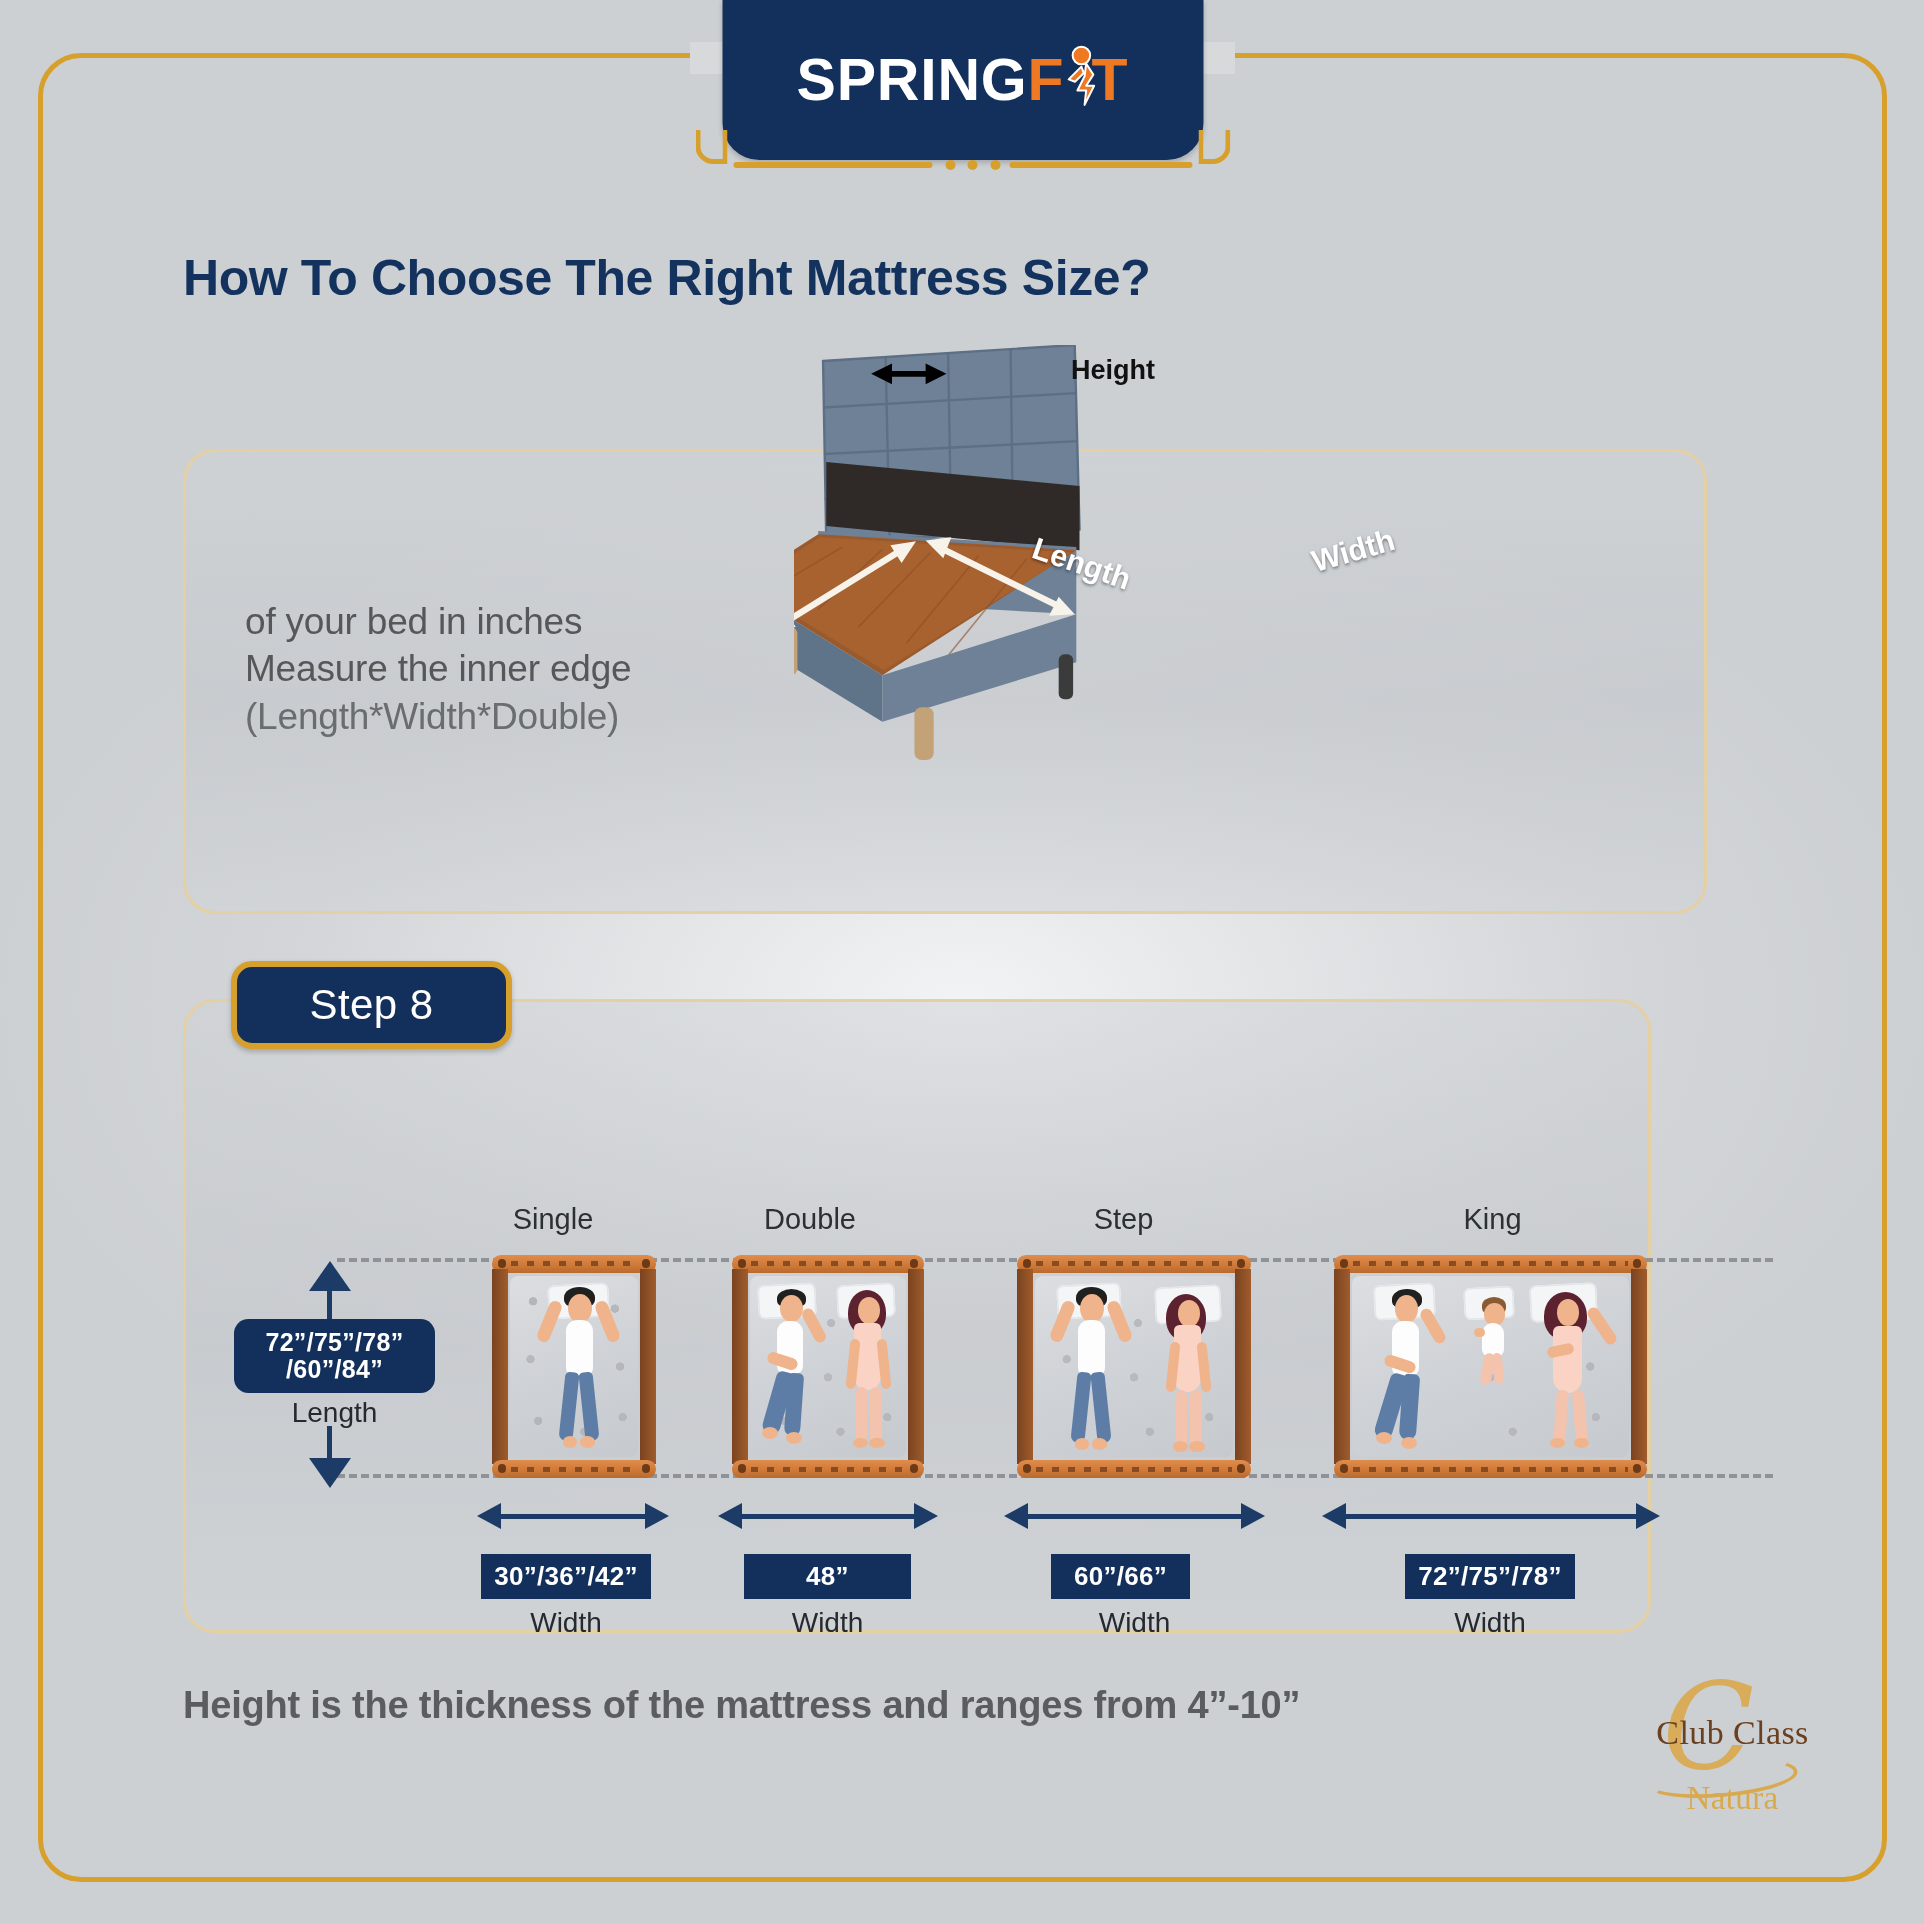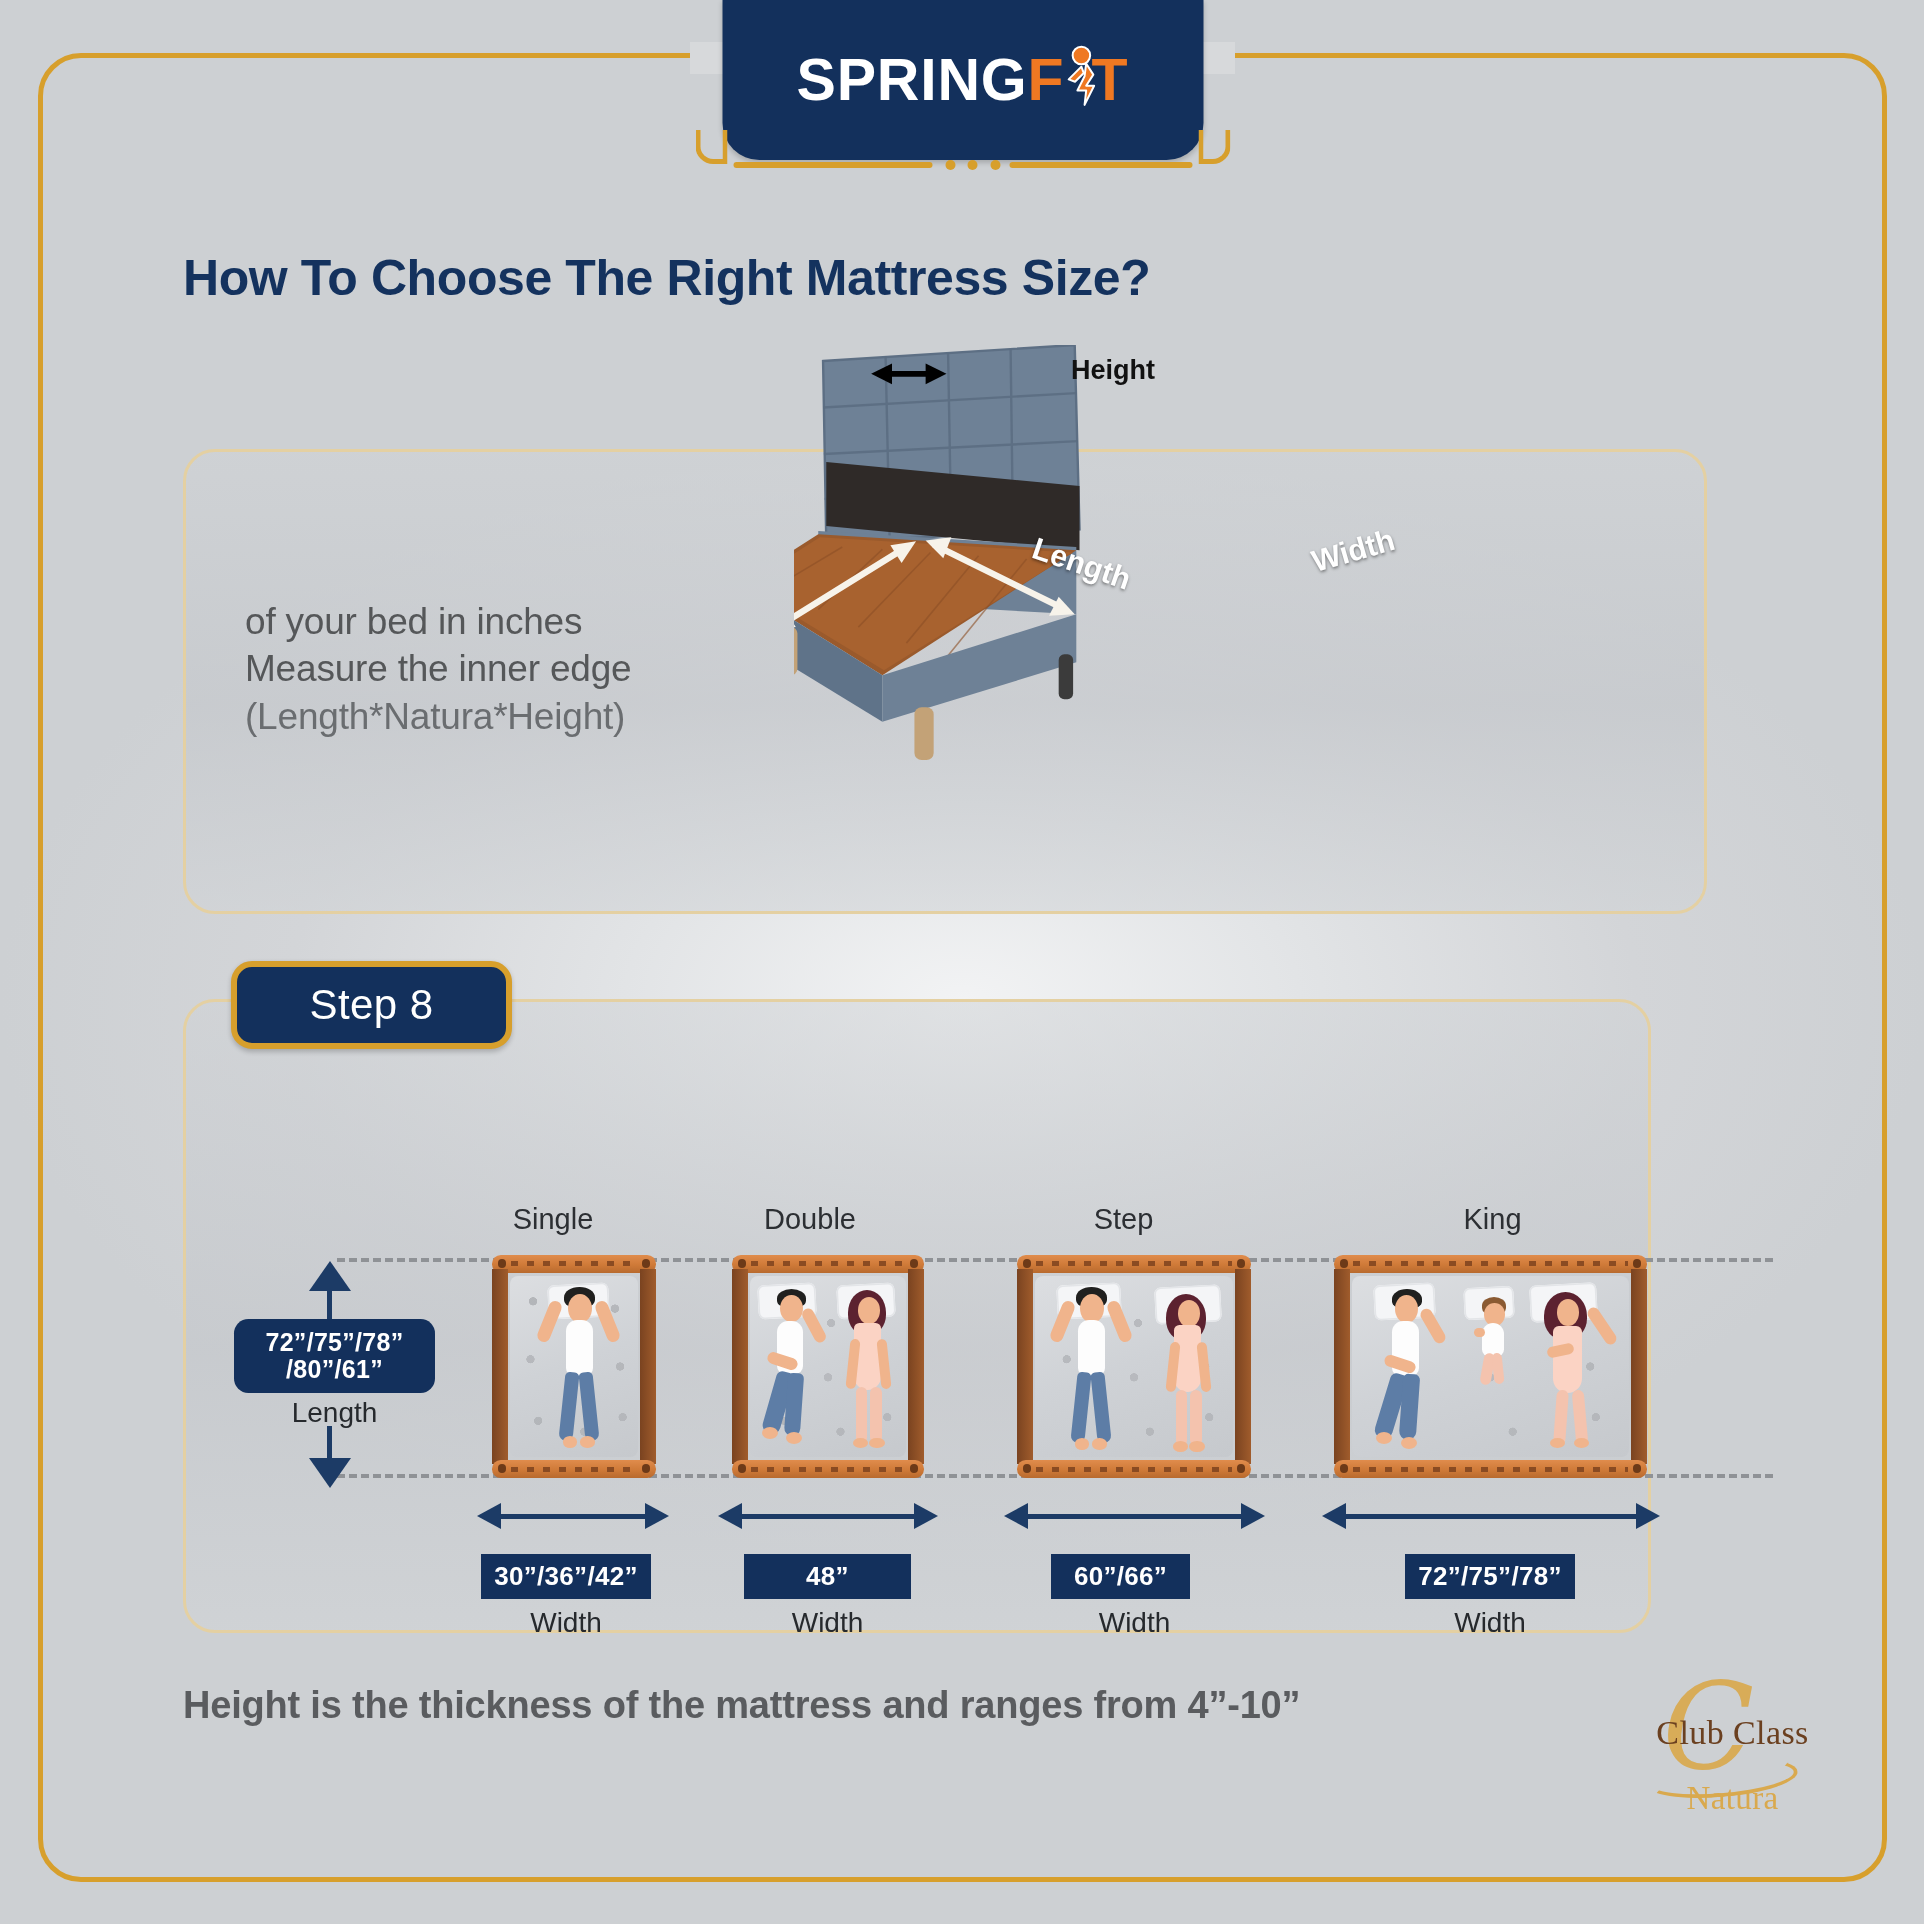--- a/index.html
+++ b/index.html
@@ -306,21 +306,21 @@
 
   <h1 class="headline">
     <span>How To Choose The </span><span class="bold">Right Mattress Size?</span>
   </h1>
 
   <div class="step-panel" id="panel1"></div>
 
   <div class="step1-text">
     <div>of your bed in inches</div>
     <div>Measure the inner edge</div>
-    <div class="l3">(Length*Natura*Height)</div>
+    <div class="l3">(Length*Width*Double)</div>
   </div>
 
   <div class="bed">
     <svg width="898" height="577" viewBox="0 0 1120 720" aria-hidden="true">
 
       <path d="M36 20 L350 0 L356 230 L40 246 Z" fill="#6e8196"></path>
       <path d="M36 20 L350 0 L356 230 L40 246 Z" fill="none" stroke="#5d6f84" stroke-width="3"></path>
       <g stroke="#5b6d81" stroke-width="3" fill="none" opacity=".85">
         <path d="M36 78 L352 60"></path>
           <path d="M37 136 L354 120"></path>
@@ -372,21 +372,21 @@
   <div class="step-badge" id="badge2">Step 8</div>
 
   <div class="dash-h" style="left:337px; top:1258px; width:1436px;"></div>
   <div class="dash-h" style="left:337px; top:1474px; width:1436px;"></div>
   <div class="v-arrow-head up-head" style="top:1261px;"></div>
   <div class="v-arrow" style="top:1288px; height:37px;"></div>
   <div class="v-arrow" style="top:1426px; height:34px;"></div>
   <div class="v-arrow-head down-head" style="top:1458px;"></div>
   <div class="len-badge">
     <span>72”/75”/78”</span>
-    <span>/80”/61”</span>
+    <span>/60”/84”</span>
   </div>
   <div class="len-label">Length</div>
 
   <div class="size-label" style="left:457px; top:1203px; width:192px;">Single</div>
   <div class="mat-card" style="left:492px; top:1255px; width:164px; height:223px;">
     <div class="mat-rail rail-top">
         <div class="studs"></div>
       </div>
     <div class="mat-side side-l"></div>
     <div class="mat-side side-r"></div>

